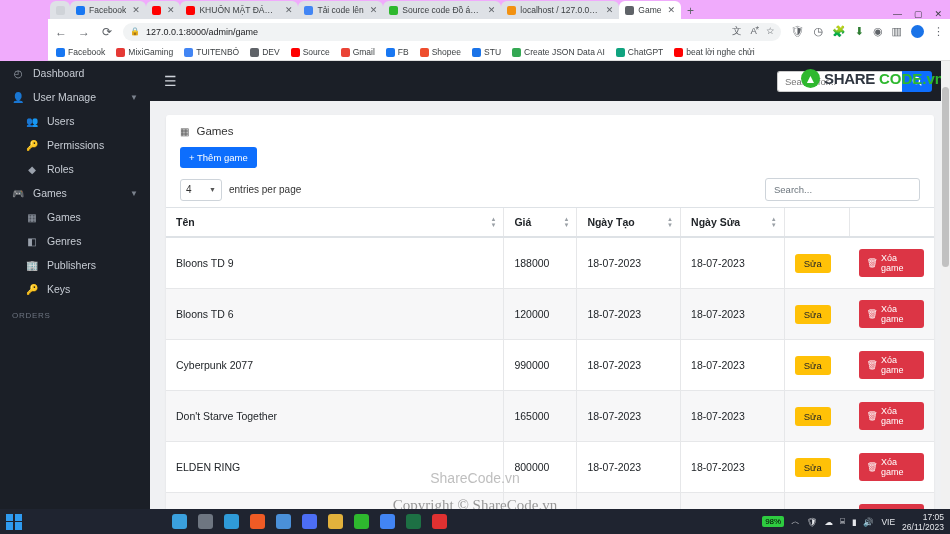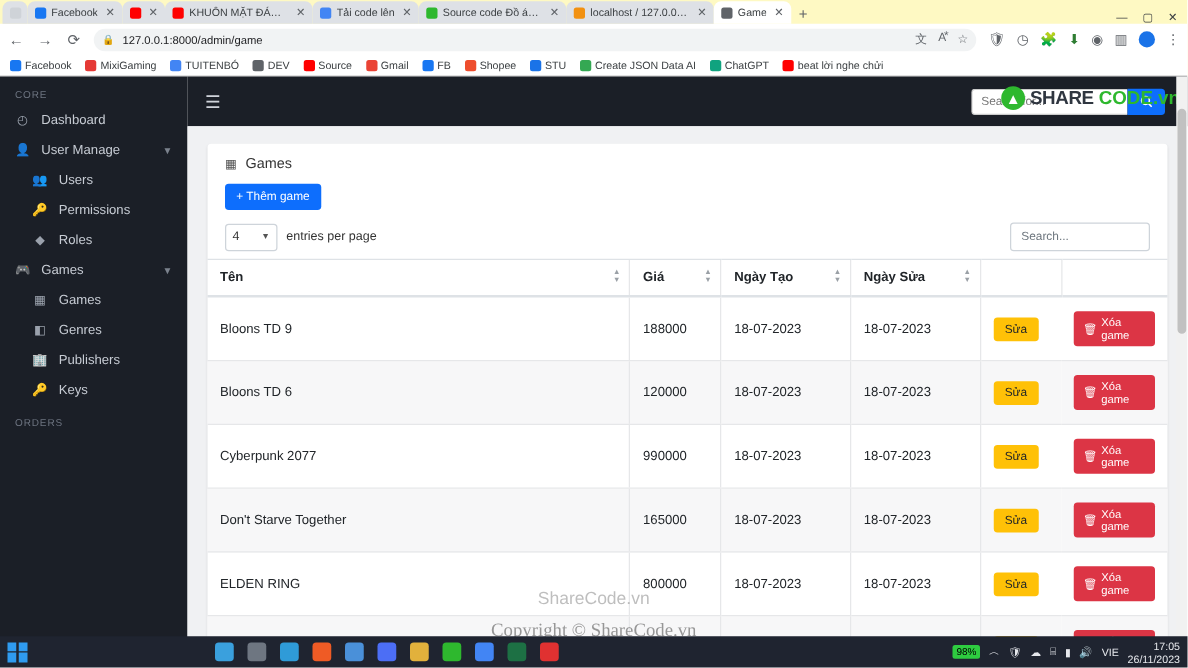--- a/index.html
+++ b/index.html
@@ -3,21 +3,21 @@
 <meta charset="utf-8">
 <style>
   * { box-sizing: border-box; }
   html, body { margin:0; padding:0; }
   body {
     width:950px; height:534px; overflow:hidden;
     font-family:"Liberation Sans", sans-serif;
     background:#fff; font-size:12px; color:#222;
   }
   
-  .chrome { background:#fef9c3; width:100%; }
+  .chrome { background:#f0abfc; width:100%;padding-left:48px; }
   .tabstrip { display:flex; align-items:flex-end; height:19px; padding-left:2px; }
   .tab {
     display:flex; align-items:center; gap:4px;
     height:18px; padding:0 6px; font-size:8.5px; color:#3c4043;
     background:#dee1e6; border-radius:6px 6px 0 0; max-width:118px;
     position:relative; white-space:nowrap; overflow:hidden;
   }
   .tab.active { background:#fff; }
   .tab .fav { width:9px; height:9px; border-radius:2px; flex:0 0 9px; }
   .tab .tlabel { overflow:hidden; text-overflow:ellipsis; white-space:nowrap; }
@@ -72,21 +72,21 @@
   }
 
   .table-controls { display:flex; align-items:center; padding:10px 14px 6px 14px; }
   .entries { display:flex; align-items:center; gap:7px; font-size:10px; color:#333; }
   .sel {
     border:1px solid #ced4da; border-radius:3px; height:22px; width:42px;
     display:flex; align-items:center; justify-content:space-between; padding:0 5px; font-size:10px; color:#333; background:#fff;
   }
   .sel .chev { font-size:7px; color:#555; }
   .searchbox {
-    margin-left:auto; width:112px; height:23px; border:1px solid #ced4da; border-radius:3px;
+    margin-left:auto; width:155px; height:23px; border:1px solid #ced4da; border-radius:3px;
     font-size:9.5px; padding:0 8px; color:#6c757d; display:flex; align-items:center;
   }
 
   table { width:100%; border-collapse:collapse; table-layout:fixed; }
   th {
     text-align:left; font-size:10.5px; color:#212529; font-weight:bold;
     padding:8px 10px; border-top:1px solid #dee2e6; border-bottom:2px solid #dee2e6;
     position:relative;
   }
   th .sorter { position:absolute; right:7px; top:50%; transform:translateY(-50%); display:flex; flex-direction:column; gap:1px; color:#9aa0a6; font-size:6px; line-height:5px; }
@@ -251,21 +251,20 @@
         <span class="bmicon" style="background:#ff0000"></span>
         <span>beat lời nghe chửi</span>
       </div>
     </div>
 </div>
 
 <div class="page">
 
   <div class="sidebar">
     <div id="sidebar-nav">
-        <div class="section-label">CORE</div>
         <div class="navitem">
           <span class="ic">◴</span>
           <span>Dashboard</span>
         </div>
         <div class="navitem">
           <span class="ic">👤</span>
           <span>User Manage</span>
           <span class="caret">▼</span>
         </div>
         <div class="navitem sub">

